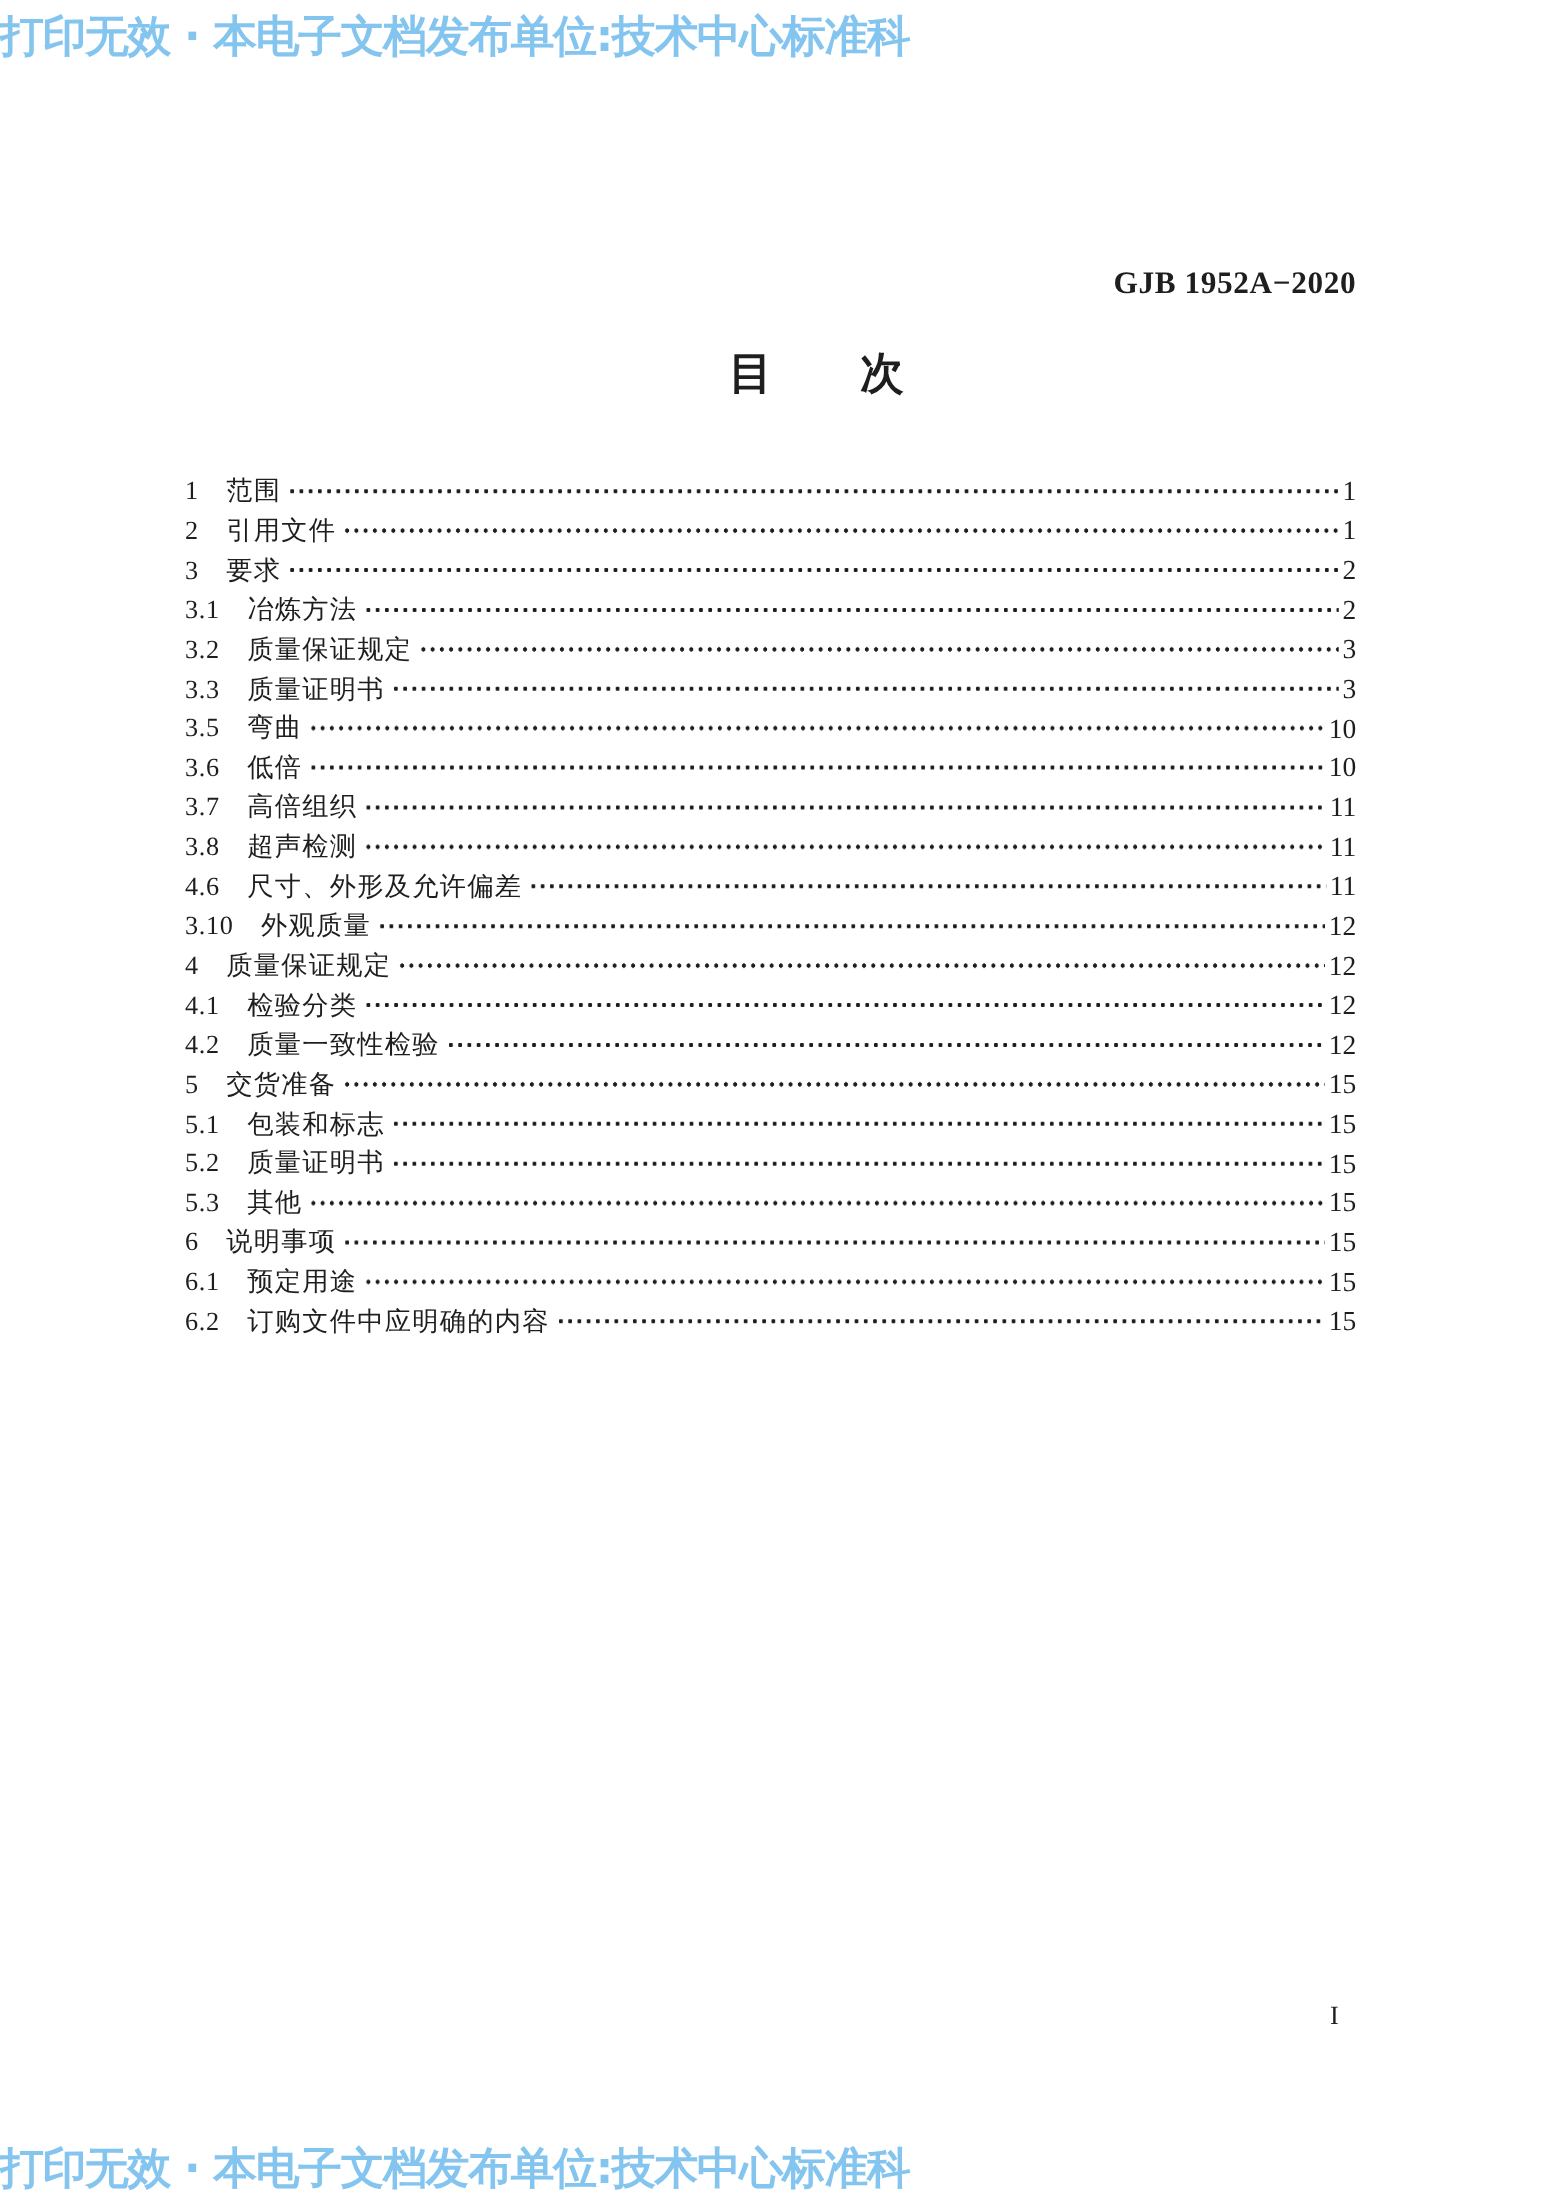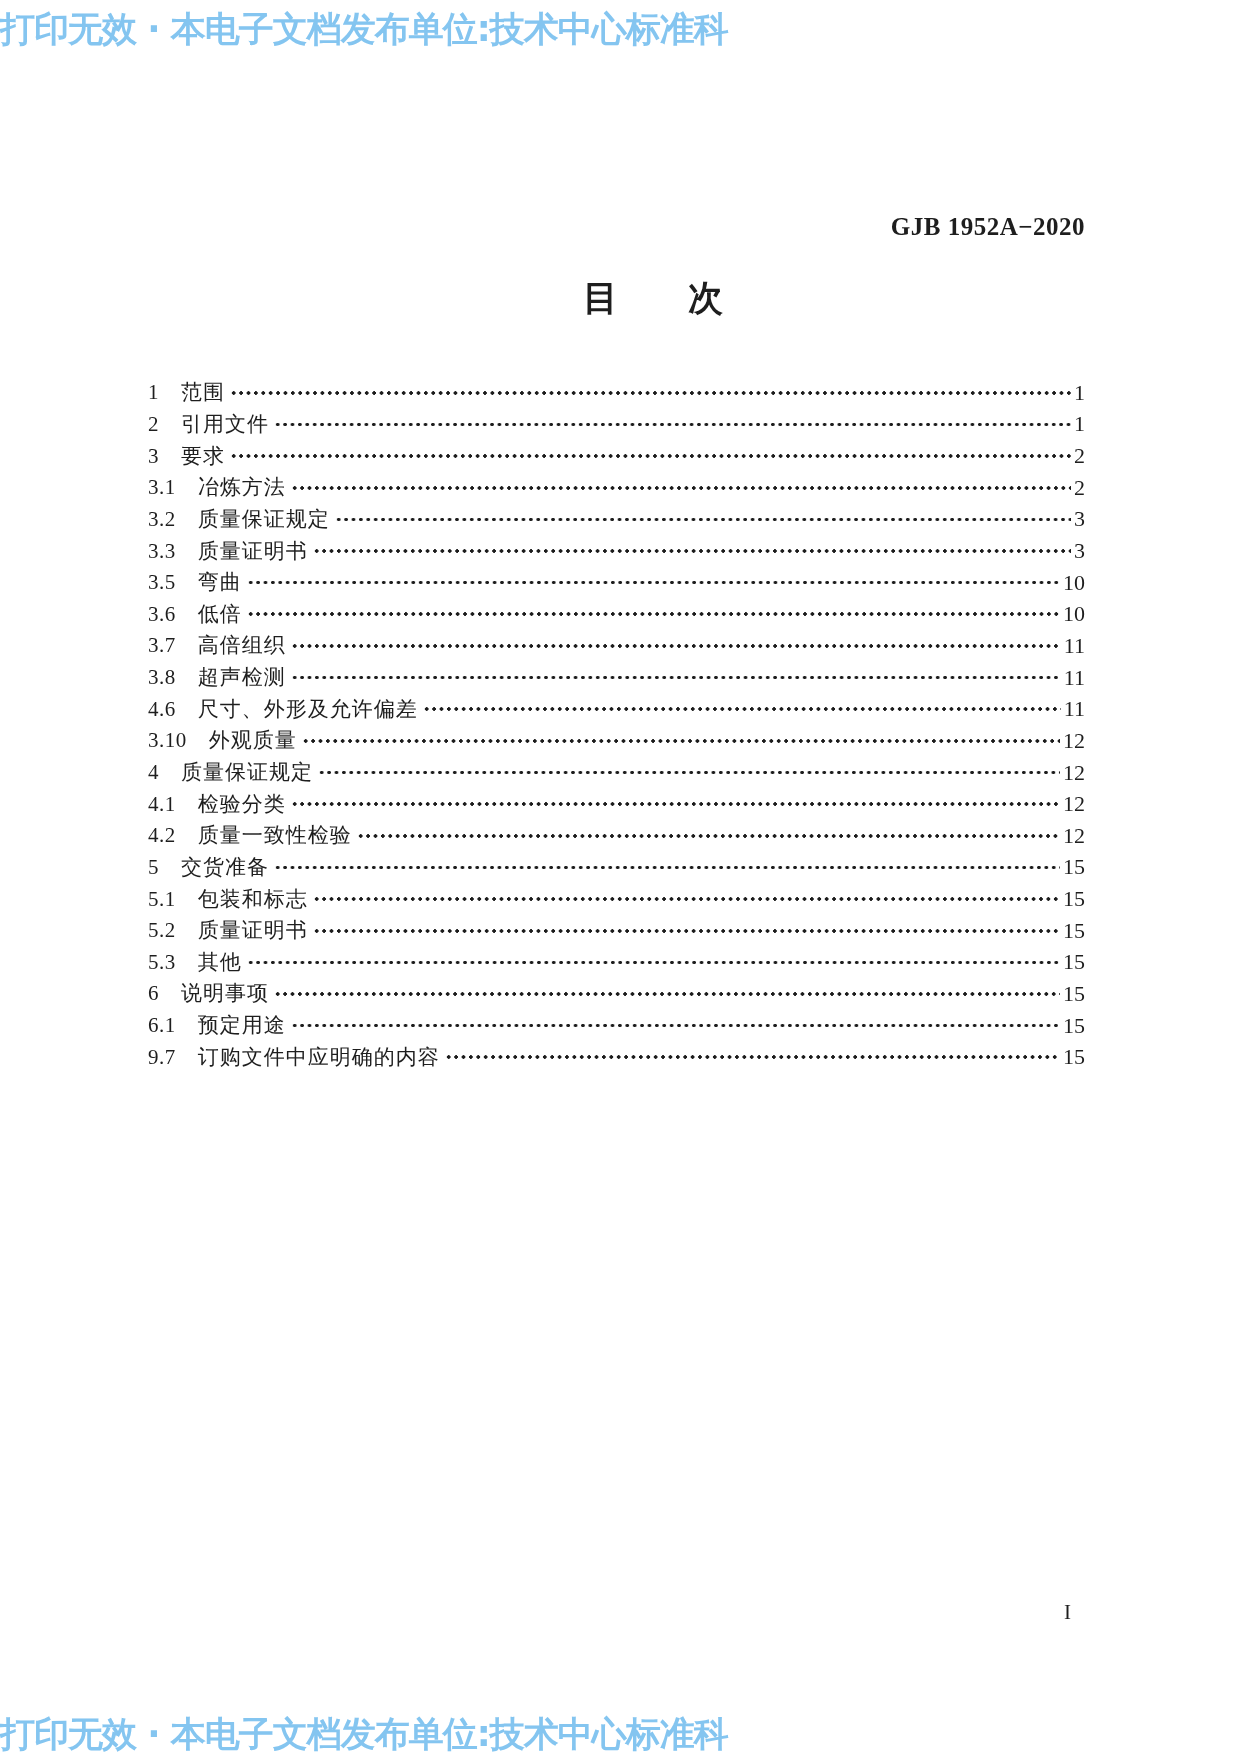--- a/index.html
+++ b/index.html
@@ -232,21 +232,21 @@
   </div>
 
   <div class="toc-row">
     <span class="toc-num">6.1</span>
     <span class="toc-label">预定用途</span>
     <span class="toc-dots"></span>
     <span class="toc-page">15</span>
   </div>
 
   <div class="toc-row">
-    <span class="toc-num">9.7</span>
+    <span class="toc-num">6.2</span>
     <span class="toc-label">订购文件中应明确的内容</span>
     <span class="toc-dots"></span>
     <span class="toc-page">15</span>
   </div>
 </div>
 
 <div class="footer-page-number">I</div>
 
 <div class="watermark bottom">打印无效 · 本电子文档发布单位:技术中心标准科</div>
 

